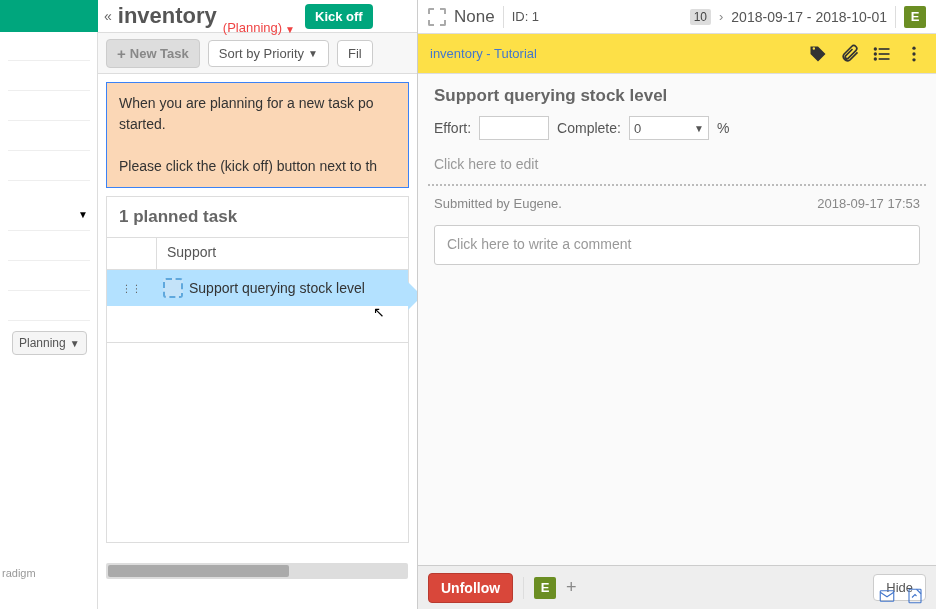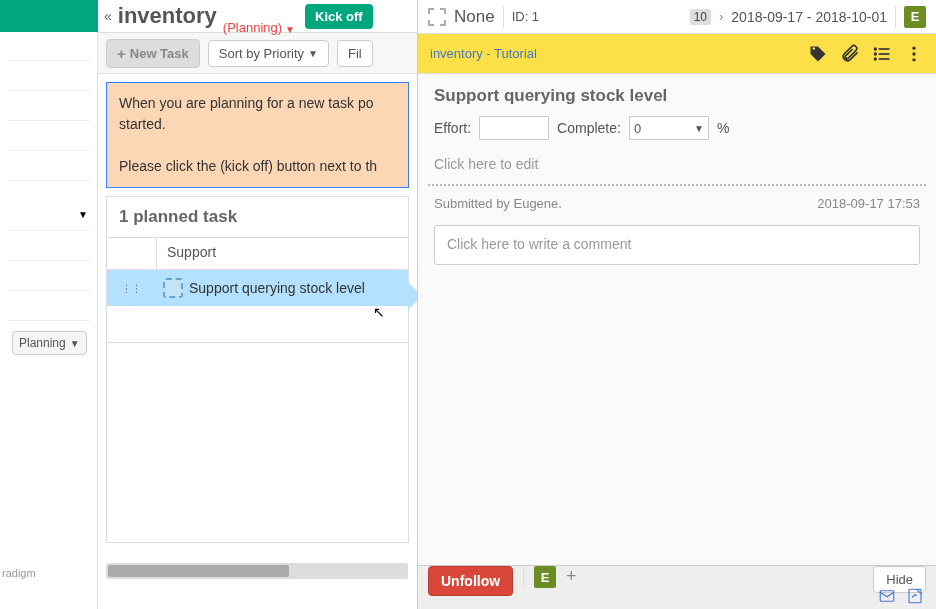--- a/index.html
+++ b/index.html
@@ -63,21 +63,21 @@
 
 .rp-title { padding: 12px 16px 6px 16px; font-size: 17px; font-weight: bold; color: #666; }
 .rp-fields { display: flex; align-items: center; gap: 8px; padding: 4px 16px 12px 16px; font-size: 14px; color: #555; }
 .input-sm { width: 70px; height: 24px; border: 1px solid #ccc; padding: 2px 4px; }
 .select-sm { width: 80px; height: 24px; border: 1px solid #ccc; background: #fff; display: flex; align-items: center; justify-content: space-between; padding: 0 4px; font-size: 13px; color: #555; }
 .rp-desc { padding: 4px 16px 12px 16px; font-size: 14px; color: #999; }
 .dotted-sep { border-top: 2px dotted #bbb; margin: 0 10px; }
 .rp-submitted { display: flex; justify-content: space-between; padding: 10px 16px; font-size: 13px; color: #888; }
 .comment-box { margin: 4px 16px; border: 1px solid #ccc; border-radius: 3px; padding: 10px 12px; font-size: 14px; color: #999; height: 40px; background: #fff; }
 
-.rp-footer { height: 44px; border-top: 1px solid #ccc; background: #eee; display: flex; align-items: flex-start; padding: 0 10px; gap: 10px; margin-top: auto; }
+.rp-footer { height: 44px; border-top: 1px solid #ccc; background: #eee; display: flex; align-items: center; padding: 0 10px; gap: 10px; margin-top: auto; }
 .unfollow-btn { background: #d9473a; color: #fff; border: 1px solid #b83a2f; border-radius: 4px; padding: 6px 12px; font-size: 14px; font-weight: bold; cursor: pointer; }
 .plus-btn { color: #888; font-size: 18px; cursor: pointer; }
 .hide-btn { background: #fff; border: 1px solid #ccc; border-radius: 4px; padding: 5px 12px; font-size: 13px; color: #555; cursor: pointer; margin-left: auto; }
 
 .bottom-icons { position: absolute; bottom: 4px; right: 12px; display: flex; gap: 10px; }
 .bi { width: 18px; height: 18px; color: #4477cc; }
 .caret { font-size: 10px; }
 </style>
 </head>
 <body>

